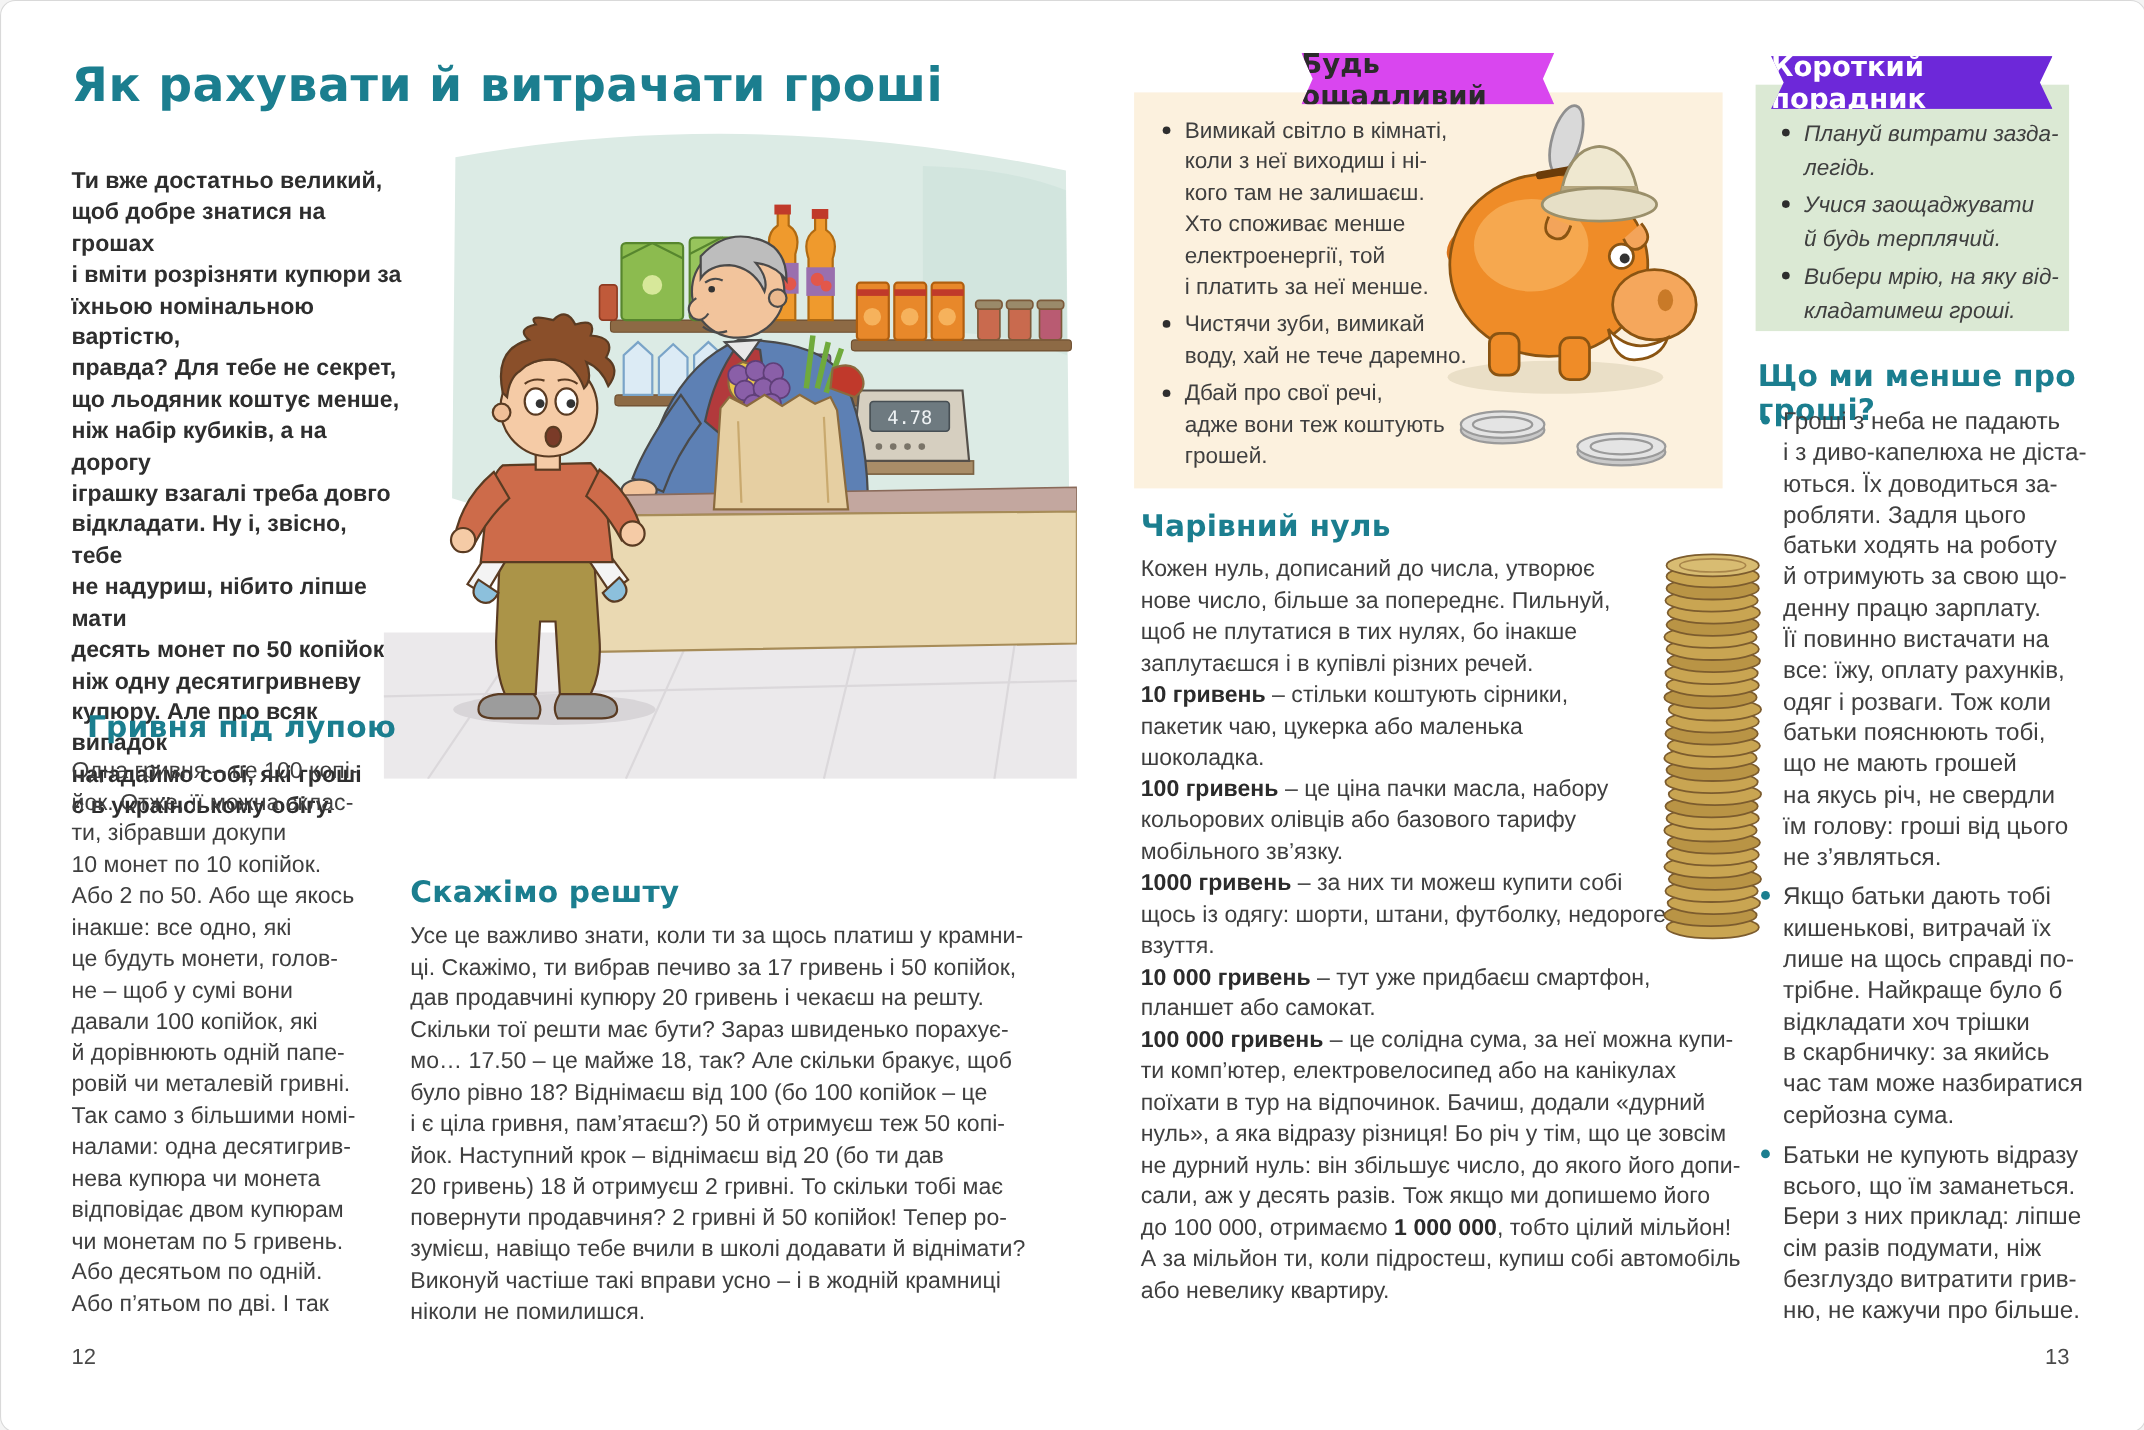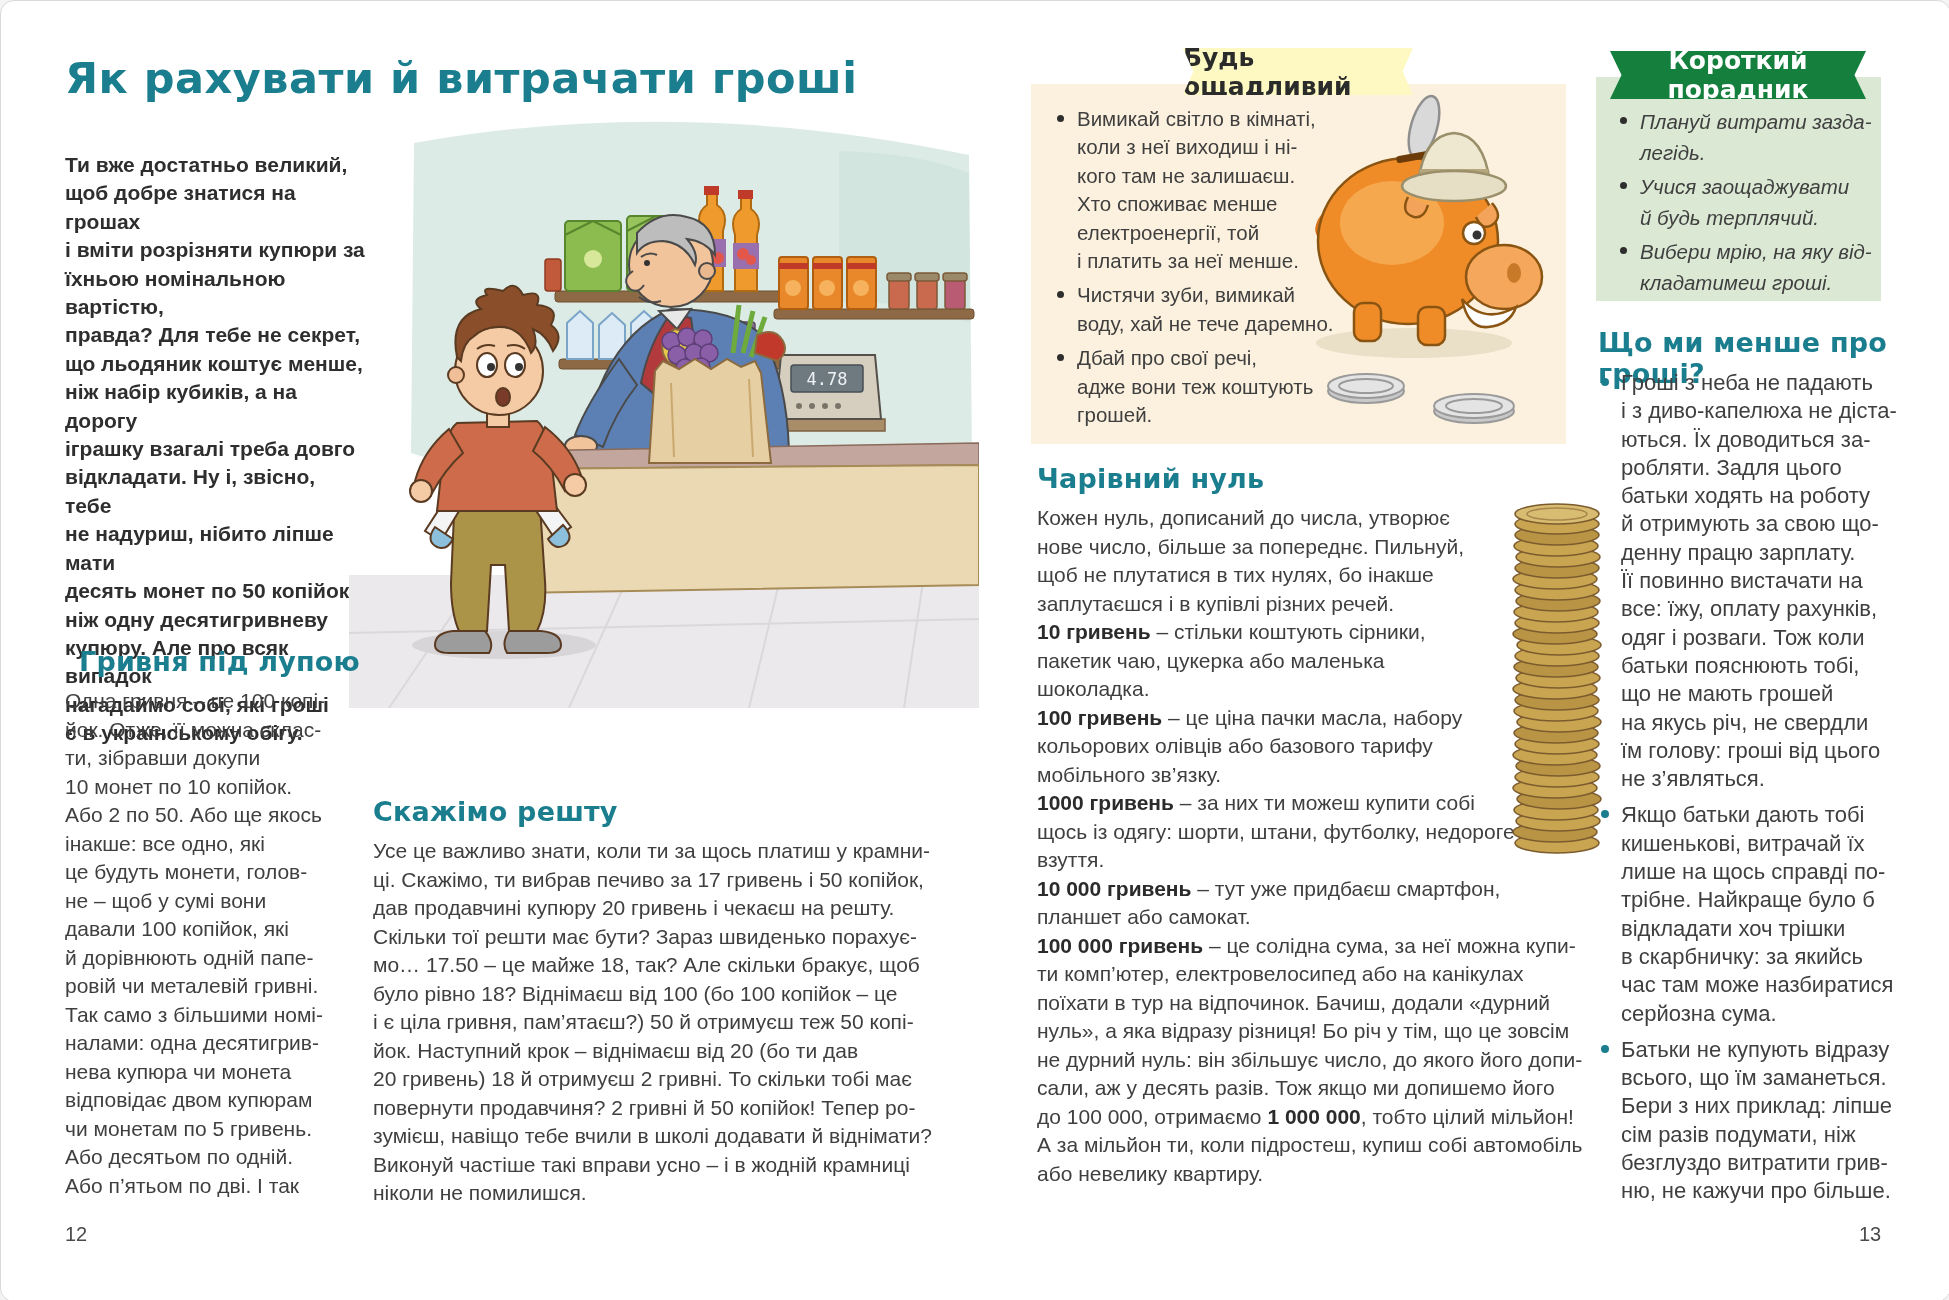--- a/index.html
+++ b/index.html
@@ -22,22 +22,22 @@
   .intro{font-weight:bold;color:#2e2e2e;line-height:28.4px;}
   .pagenum{font-size:20px;color:#4a4a4a;}
   .box{position:absolute;}
   .cream{background:#fcf1de;}
   .green{background:#dbe9d4;}
   .ribbon{
     position:absolute;display:flex;align-items:center;justify-content:center;
     font-family:"DejaVu Sans",sans-serif;font-weight:bold;font-size:25px;
     clip-path:polygon(0 0,100% 0,95.5% 50%,100% 100%,0 100%,4.5% 50%);
   }
-  .ribbon.peach{background:#fef9c3;color:#2b2b2b;}
-  .ribbon.teal{background:#15803d;color:#ffffff;text-align:center;}
+  .ribbon.peach{background:#d946ef;color:#2b2b2b;}
+  .ribbon.teal{background:#6d28d9;color:#ffffff;}
   .bl{position:absolute;}
   .bi{position:relative;padding-left:23px;}
   .bi .dot{
     position:absolute;left:3px;top:10px;width:7px;height:7px;border-radius:50%;
     background:#2e2e2e;
   }
   .bi .bt{white-space:pre-line;display:block;}
   .boxtext .bi{font-size:20.5px;line-height:28.4px;margin-bottom:6px;}
   .greentext .bi{font-size:20.5px;line-height:30.5px;margin-bottom:4px;}
   .know .bi{font-size:22px;line-height:28.3px;margin-bottom:8px;}

